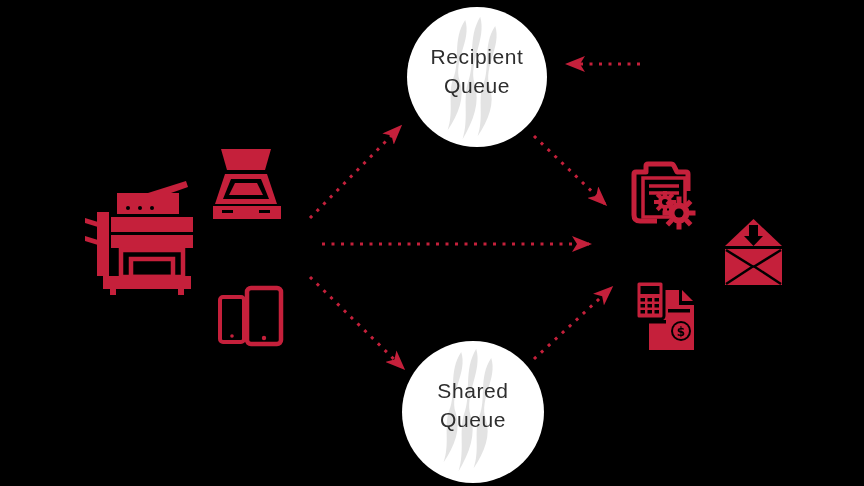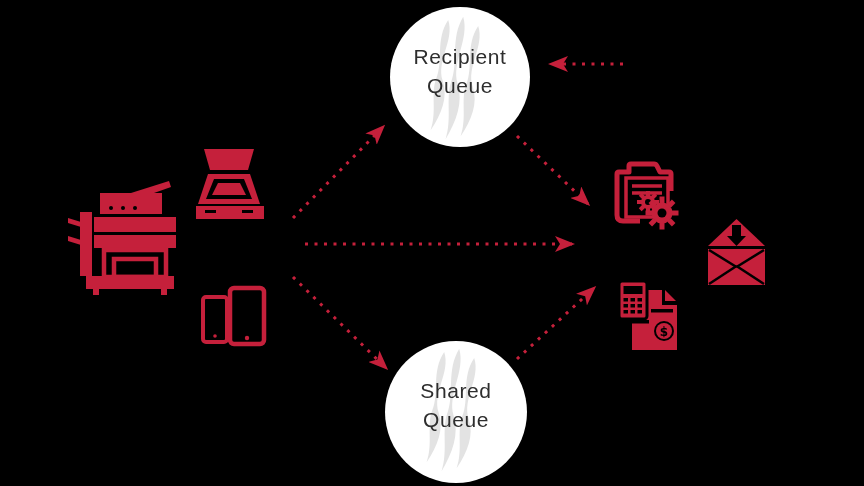--- a/index.html
+++ b/index.html
@@ -9,20 +9,21 @@
     --label:#2e2e2e;
     --bg:#000000;
   }
   html,body{margin:0;padding:0;background:var(--bg);}
   .stage{
     position:relative;
     width:792px;height:486px;
     background:var(--bg);
     overflow:hidden;
     font-family:"Liberation Sans", sans-serif;
+    margin-left:17px;
   }
   .stage svg{position:absolute;left:0;top:0;}
   .arrow{stroke:var(--accent);stroke-width:3;stroke-dasharray:3 6.5;fill:none;}
   .red{fill:var(--accent);}
   .red-stroke{stroke:var(--accent);fill:none;}
   .blk{fill:#000;}
   .blk-stroke{stroke:#000;fill:none;}
   .node-circle{fill:var(--node-fill);}
   .flame{fill:var(--watermark);}
   .node-label{

